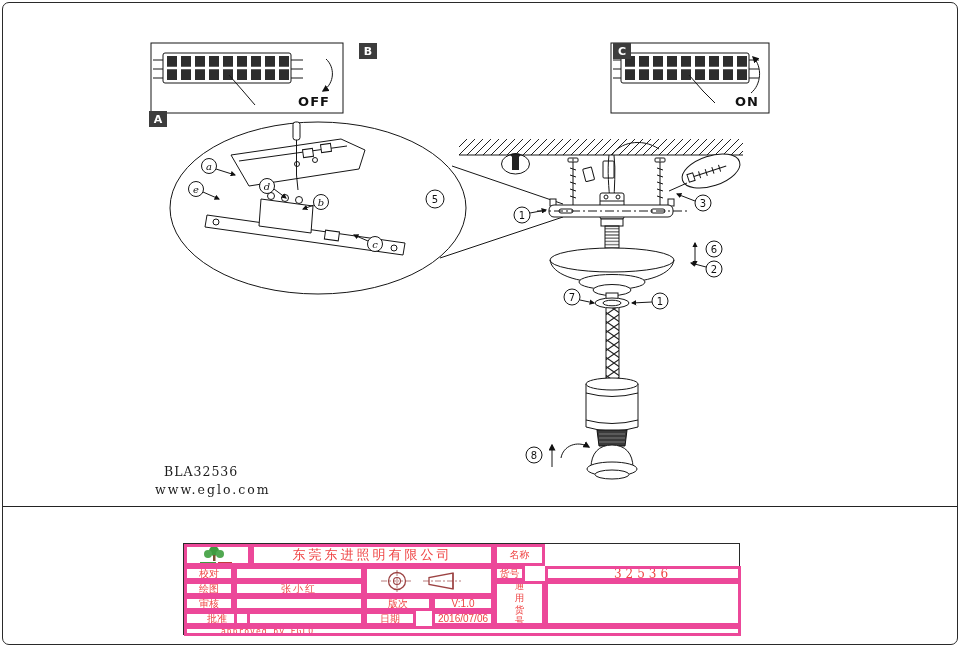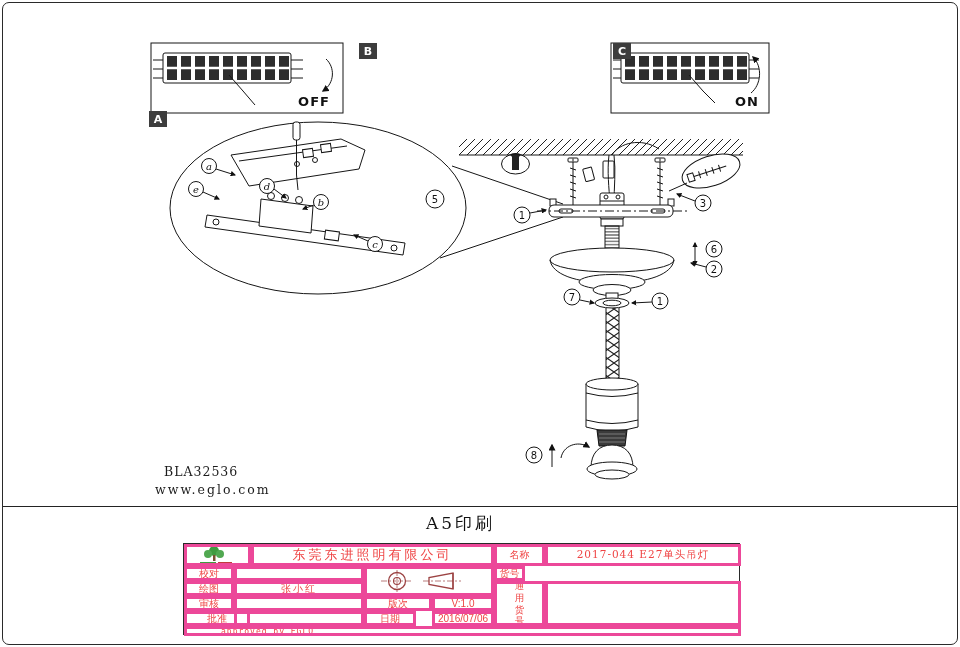--- a/index.html
+++ b/index.html
@@ -321,52 +321,51 @@
         <text x="531" y="455.5" class="co-num">8</text>
       </g>
       <line x1="549" y1="464" x2="549" y2="442" class="k" stroke-width="1.8" marker-end="url(#arr)"></line>
       <path d="M558,455 C560,443 574,437 586,444" class="k" stroke-width="1.8" marker-end="url(#arr)"></path>
     </g>
   </svg>
 
   <div class="abs code-text">BLA32536</div>
   <div class="abs site-text">www.eglo.com</div>
   <div class="abs divider"></div>
-  <div class="abs print-label">A5印刷</div>
 
   <div class="abs title-block">
 
     <div class="tb-cell" style="left:0;top:0;width:67px;height:22px">
       <svg width="56" height="20" viewBox="0 0 56 20">
         <circle cx="24" cy="6" r="5" fill="#3f9b3f"></circle>
         <circle cx="18" cy="9" r="4" fill="#51a851"></circle>
         <circle cx="30" cy="9" r="4" fill="#51a851"></circle>
         <rect x="23" y="10" width="2.5" height="6" fill="#7a5230"></rect>
         <rect x="10" y="17" width="16" height="1.4" fill="#3f9b3f"></rect>
         <rect x="28" y="17" width="14" height="1.4" fill="#c23b3b"></rect>
       </svg>
     </div>
     <div class="tb-cell tb-company" style="left:67px;top:0;width:243px;height:22px">东莞东进照明有限公司</div>
     <div class="tb-cell" style="left:310px;top:0;width:51px;height:22px">名称</div>
-    <div class="tb-cell tb-name" style="left:361px;top:0;width:196px;height:22px">2017-044 E27单头吊灯</div>
 
     <div class="tb-cell" style="left:0;top:22px;width:50px;height:15px">校对</div>
     <div class="tb-cell" style="left:50px;top:22px;width:130px;height:15px"></div>
     <div class="tb-cell" style="left:180px;top:22px;width:130px;height:30px">
       <svg width="120" height="26" viewBox="0 0 120 26">
         <line x1="12" y1="13" x2="44" y2="13" stroke="#9c4343" stroke-width="0.7" stroke-dasharray="6 2 2 2"></line>
         <line x1="28" y1="2" x2="28" y2="24" stroke="#9c4343" stroke-width="0.7" stroke-dasharray="6 2 2 2"></line>
         <circle cx="28" cy="13" r="8.5" fill="none" stroke="#9c4343" stroke-width="1.3"></circle>
         <circle cx="28" cy="13" r="3.5" fill="none" stroke="#9c4343" stroke-width="1.1"></circle>
         <line x1="54" y1="13" x2="92" y2="13" stroke="#9c4343" stroke-width="0.7" stroke-dasharray="6 2 2 2"></line>
         <polygon points="60,9.5 60,16.5 84,21 84,5" fill="none" stroke="#9c4343" stroke-width="1.3"></polygon>
         <line x1="84" y1="5" x2="84" y2="21" stroke="#9c4343" stroke-width="1.3"></line>
       </svg>
     </div>
     <div class="tb-cell" style="left:310px;top:22px;width:31px;height:15px">货号</div>
+    <div class="tb-cell tb-item" style="left:361px;top:22px;width:196px;height:15px">32536</div>
 
     <div class="tb-cell" style="left:0;top:37px;width:50px;height:15px">绘图</div>
     <div class="tb-cell tb-small" style="left:50px;top:37px;width:130px;height:15px">张小红</div>
     <div class="tb-cell tb-wrap" style="left:310px;top:37px;width:51px;height:45px">通用货号</div>
     <div class="tb-cell" style="left:361px;top:37px;width:196px;height:45px"></div>
 
     <div class="tb-cell" style="left:0;top:52px;width:50px;height:15px">审核</div>
     <div class="tb-cell" style="left:50px;top:52px;width:130px;height:15px"></div>
     <div class="tb-cell" style="left:180px;top:52px;width:68px;height:15px">版次</div>
     <div class="tb-cell" style="left:248px;top:52px;width:62px;height:15px">V:1.0</div>

